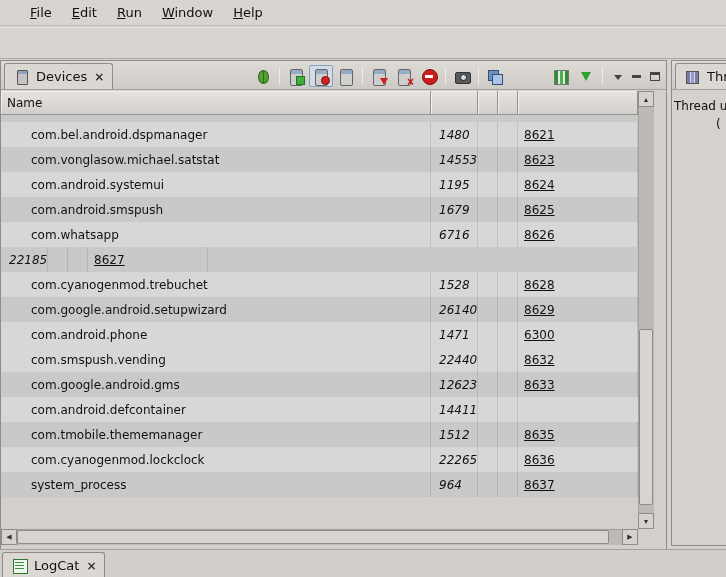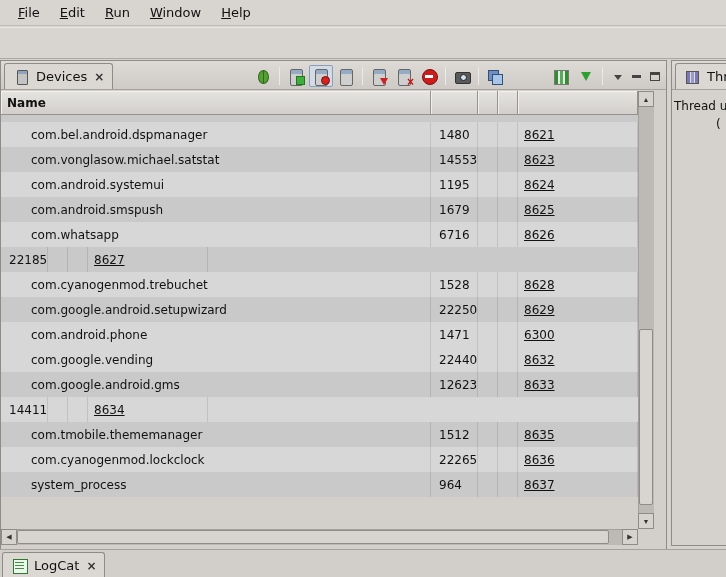--- a/index.html
+++ b/index.html
@@ -8,21 +8,21 @@
     position:relative;
     background:#d6d2ce;
     font-family:"DejaVu Sans","Liberation Sans",sans-serif;
     color:#111;
   }
 
   
   .menubar {
     position:absolute; top:0; left:0; right:0; height:26px;
     background:#d8d4d0; border-bottom:1px solid #bfbbb7;
-    display:flex; align-items:stretch; padding-left:8px;
+    display:flex; align-items:stretch; padding-left:20px;
   }
   .menu-item { font-size:13px; padding:5px 10px 0 10px; cursor:default; }
   .menu-item::first-letter { text-decoration:underline; }
 
   
   .toolbar-blank {
     position:absolute; top:27px; left:0; right:0; height:32px;
     background:#d8d4d0;
     box-shadow: inset 0 1px 0 #e9e5e1, inset 0 -1px 0 #aba7a3;
   }
@@ -126,32 +126,32 @@
   .thead {
     position:absolute; top:0; left:0; width:637px; height:24px;
     background:linear-gradient(#e6e4e1,#d1cecb);
     border-bottom:1px solid #96928e; display:flex; font-size:12px;
   }
   .hcell {
     height:100%; display:flex; align-items:center; padding-left:6px;
     border-right:1px solid #96928e; box-shadow: inset 1px 1px 0 #f2f0ee;
     overflow:hidden; white-space:nowrap;
   }
-  .w-name { width:430px;font-weight:bold; } .w-pid { width:47px; } .w-a { width:20px; } .w-b { width:20px; } .w-port { width:120px; }
+  .w-name { width:430px; } .w-pid { width:47px; } .w-a { width:20px; } .w-b { width:20px; } .w-port { width:120px; }
 
   .tbody { position:absolute; top:24px; left:0; width:637px; height:414px; overflow:hidden; }
   .trow { position:relative; width:637px; height:25px; display:flex; align-items:center; font-size:12px; }
   .trow.odd  { background:#d7d7d7; }
   .trow.even { background:#c9c9c9; }
   .trow.partial { height:7px; background:#c9c9c9; }
   .trow.selected { background:#6e6a60; color:#fff; box-shadow: inset 0 0 0 2px #f5f5f3; }
   .cell { height:100%; display:flex; align-items:center; overflow:hidden; white-space:nowrap;
     border-right:1px solid rgba(0,0,0,0.10); }
   .c-name { width:430px; padding-left:30px; }
-  .c-pid  { width:47px;  padding-left:8px; }
+  .c-pid  { width:47px;  padding-left:8px;font-style:italic; }
   .c-a { width:20px; } .c-b { width:20px; }
   .c-port { width:120px; padding-left:6px;text-decoration:underline; }
 
   
   .vscroll {
     position:absolute; top:0; left:637px; width:16px; height:438px;
     background:#bdb9b5; box-shadow: inset 1px 0 0 #a39f9b;
   }
   .hscroll {
     position:absolute; top:438px; left:0; width:637px; height:16px;
@@ -320,51 +320,51 @@
         </div>
         <div class="trow odd">
           <div class="cell c-name">com.cyanogenmod.trebuchet</div>
           <div class="cell c-pid">1528</div>
           <div class="cell c-a"></div>
           <div class="cell c-b"></div>
           <div class="cell c-port">8628</div>
         </div>
         <div class="trow even">
           <div class="cell c-name">com.google.android.setupwizard</div>
-          <div class="cell c-pid">22250</div>
+          <div class="cell c-pid">26140</div>
           <div class="cell c-a"></div>
           <div class="cell c-b"></div>
           <div class="cell c-port">8629</div>
         </div>
         <div class="trow odd">
           <div class="cell c-name">com.android.phone</div>
           <div class="cell c-pid">1471</div>
           <div class="cell c-a"></div>
           <div class="cell c-b"></div>
           <div class="cell c-port">6300</div>
         </div>
         <div class="trow odd">
-          <div class="cell c-name">com.google.vending</div>
+          <div class="cell c-name">com.smspush.vending</div>
           <div class="cell c-pid">22440</div>
           <div class="cell c-a"></div>
           <div class="cell c-b"></div>
           <div class="cell c-port">8632</div>
         </div>
         <div class="trow even">
           <div class="cell c-name">com.google.android.gms</div>
           <div class="cell c-pid">12623</div>
           <div class="cell c-a"></div>
           <div class="cell c-b"></div>
           <div class="cell c-port">8633</div>
         </div>
         <div class="trow odd">
+          <div class="cell c-name">com.android.defcontainer</div>
           <div class="cell c-pid">14411</div>
           <div class="cell c-a"></div>
           <div class="cell c-b"></div>
-          <div class="cell c-port">8634</div>
         </div>
         <div class="trow even">
           <div class="cell c-name">com.tmobile.thememanager</div>
           <div class="cell c-pid">1512</div>
           <div class="cell c-a"></div>
           <div class="cell c-b"></div>
           <div class="cell c-port">8635</div>
         </div>
         <div class="trow odd">
           <div class="cell c-name">com.cyanogenmod.lockclock</div>

